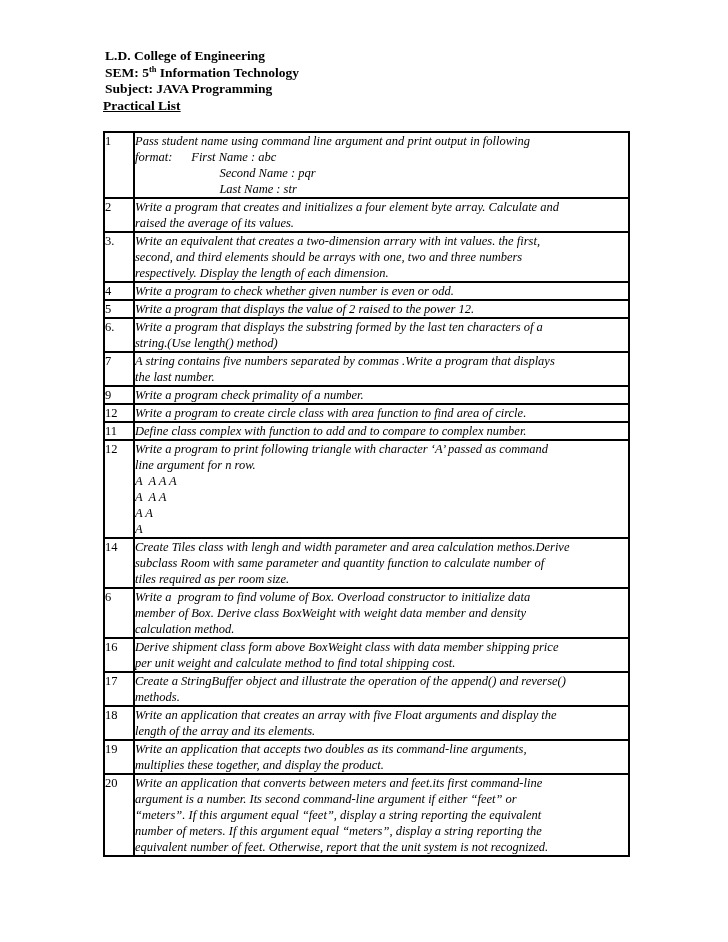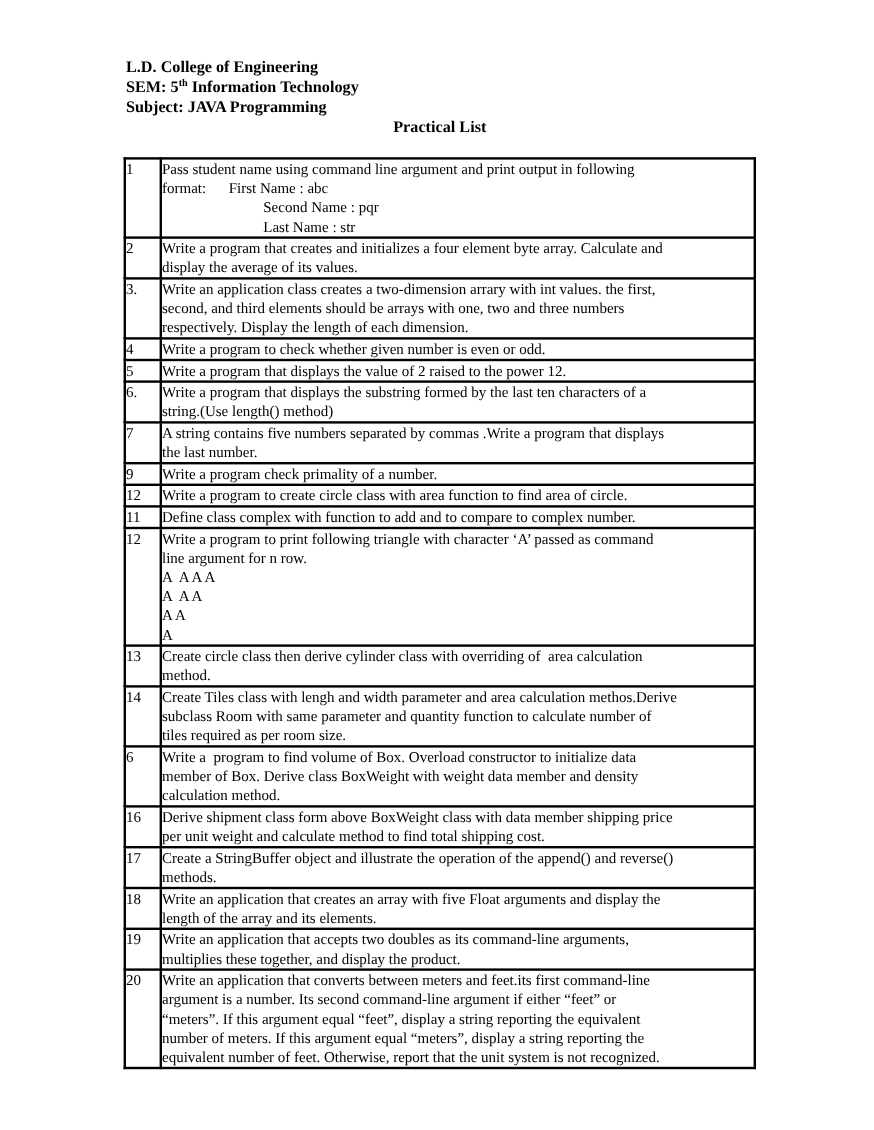--- a/index.html
+++ b/index.html
@@ -27,24 +27,25 @@
     line-height: 16.5px;
   }
   .header-line { white-space: pre; }
   .header-line sup {
     font-size: 8.5px;
     line-height: 0;
   }
   .doc-title {
     margin-left: 103px;
     width: 527px;
-    text-align: center;
+    text-align: left;
     font-weight: bold;
     font-size: 13.5px;
     line-height: 16.5px;
+    text-decoration: underline;
   }
   table.practical-table {
     margin: 17px 0 0 103px;
     width: 527px;
     border-collapse: collapse;
     table-layout: fixed;
     font-size: 12.5px;
     line-height: 16px;
   }
   table.practical-table td {
@@ -53,20 +54,21 @@
     padding: 0;
   }
   td.num-cell {
     padding: 0 2px 0 5px;
     overflow: hidden;
   }
   td.txt-cell {
     padding: 0 3px 0 5px;
     white-space: pre-wrap;
     word-wrap: break-word;
+    font-style: italic;
   }
 </style>
 </head>
 <body>
 
 <div class="page">
 
   <div class="header-block">
     <div class="header-line">L.D. College of Engineering</div>
     <div class="header-line"><span>SEM: 5</span><sup>th</sup><span> Information Technology</span></div>
@@ -84,25 +86,25 @@
       <tr>
         <td class="num-cell">1</td>
         <td class="txt-cell">Pass student name using command line argument and print output in following
 format:      First Name : abc
                            Second Name : pqr
                            Last Name : str</td>
       </tr>
       <tr>
         <td class="num-cell">2</td>
         <td class="txt-cell">Write a program that creates and initializes a four element byte array. Calculate and
-display the average of its values.</td>
+raised the average of its values.</td>
       </tr>
       <tr>
         <td class="num-cell">3.</td>
-        <td class="txt-cell">Write an application class creates a two-dimension arrary with int values. the first,
+        <td class="txt-cell">Write an equivalent that creates a two-dimension arrary with int values. the first,
 second, and third elements should be arrays with one, two and three numbers
 respectively. Display the length of each dimension.</td>
       </tr>
       <tr>
         <td class="num-cell">4</td>
         <td class="txt-cell">Write a program to check whether given number is even or odd.</td>
       </tr>
       <tr>
         <td class="num-cell">5</td>
         <td class="txt-cell">Write a program that displays the value of 2 raised to the power 12.</td>
@@ -130,25 +132,20 @@
         <td class="txt-cell">Define class complex with function to add and to compare to complex number.</td>
       </tr>
       <tr>
         <td class="num-cell">12</td>
         <td class="txt-cell">Write a program to print following triangle with character ‘A’ passed as command
 line argument for n row.
 A  A A A
 A  A A
 A A
 A</td>
-      </tr>
-      <tr>
-        <td class="num-cell">13</td>
-        <td class="txt-cell">Create circle class then derive cylinder class with overriding of  area calculation
-method.</td>
       </tr>
       <tr>
         <td class="num-cell">14</td>
         <td class="txt-cell">Create Tiles class with lengh and width parameter and area calculation methos.Derive
 subclass Room with same parameter and quantity function to calculate number of
 tiles required as per room size.</td>
       </tr>
       <tr>
         <td class="num-cell">6</td>
         <td class="txt-cell">Write a  program to find volume of Box. Overload constructor to initialize data

